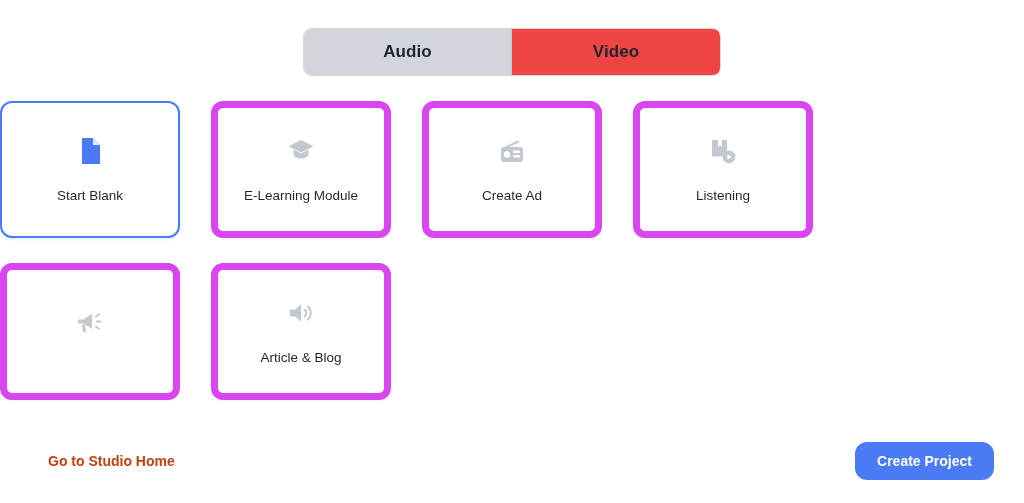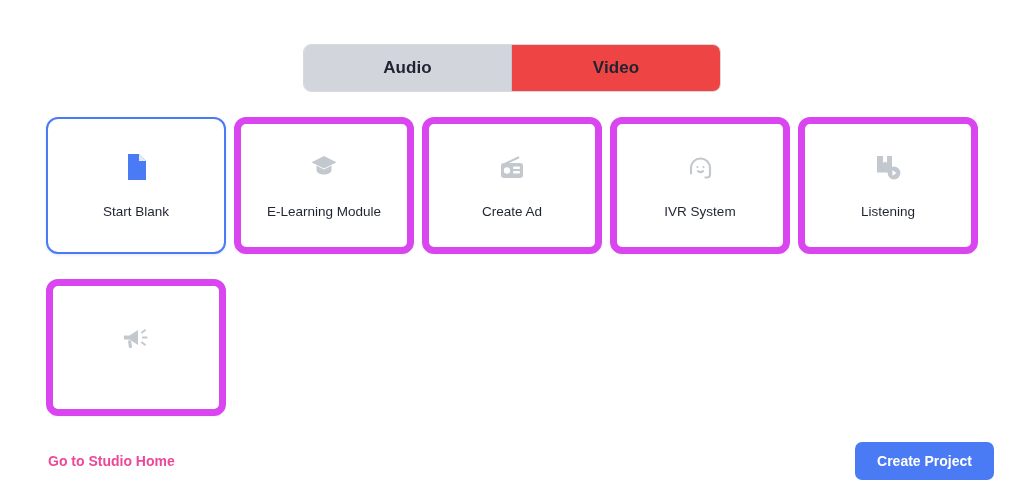--- a/index.html
+++ b/index.html
@@ -17,21 +17,21 @@
     width: 1024px;
     height: 503px;
     background: #ffffff;
     padding: 0 30px;
   }
 
   
   .toggle-wrap {
     display: flex;
     justify-content: center;
-    padding-top: 44px;
+    padding-top: 28px;
   }
   .segmented {
     display: flex;
     width: 418px;
     height: 48px;
     border-radius: 8px;
     overflow: hidden;
     border: 1px solid #d6d9e0;
     background: #ffffff;
   }
@@ -51,21 +51,21 @@
   }
   .seg-btn.active {
     background: #d2d5dc;
     border-right: 1px solid #c3c7d0;
   }
 
   
   .grid {
     display: grid;
     grid-template-columns: repeat(5, 180px);
-    gap: 8px;
+    gap: 31px;
     justify-content: center;
     margin-top: 25px;
     border-radius: 27px;
   }
   .card {
     position: relative;
     width: 180px;
     height: 137px;
     background: #ffffff;
     border: 7px solid #d946ef;
@@ -104,31 +104,31 @@
     left: 30px;
     right: 30px;
     bottom: 22px;
     height: 40px;
     display: flex;
     align-items: center;
     justify-content: space-between;
   }
   .home-link {
     font-size: 14px;
-    color: #ec4899;
+    color: #c2410c;
     font-weight: bold;
     text-decoration: none;
     cursor: pointer;
     padding-left: 18px;
   }
   .primary-btn {
     background: #4a7bf5;
     color: #ffffff;
     border: none;
-    border-radius: 7px;
+    border-radius: 12px;
     height: 38px;
     padding: 0 22px;
     font-size: 14px;
     font-weight: bold;
     cursor: pointer;
     font-family: "Liberation Sans", sans-serif;
   }
 </style>
 </head>
 <body>
@@ -169,33 +169,20 @@
         <svg width="28" height="26" viewBox="0 0 28 26" fill="currentColor">
           <path d="M20.5 2.2l1 2.1L10.8 9H22a3 3 0 0 1 3 3v9a3 3 0 0 1-3 3H6a3 3 0 0 1-3-3v-9a3 3 0 0 1 3-3h.4L20.5 2.2z"></path>
           <circle cx="9" cy="16.5" r="3.2" fill="#ffffff"></circle>
           <rect x="15" y="12.5" width="7" height="2.4" rx="1" fill="#ffffff"></rect>
           <rect x="15" y="17" width="7" height="2.4" rx="1" fill="#ffffff"></rect>
         </svg>
       </span>
       <span class="card-label">Create Ad</span>
     </div>
 
-    <div class="card">
-      <span class="card-icon">
-        <svg width="27" height="26" viewBox="0 0 27 26" fill="none" stroke="currentColor" stroke-width="2.1">
-          <path d="M4 14a9.5 9.5 0 0 1 19 0v6.5a3 3 0 0 1-3 3h-2.5"></path>
-          <path d="M4 13.5v6" stroke-linecap="round"></path>
-          <path d="M23 13.5v6" stroke-linecap="round"></path>
-          <circle cx="10.5" cy="13" r="1.1" fill="currentColor" stroke="none"></circle>
-          <circle cx="16.5" cy="13" r="1.1" fill="currentColor" stroke="none"></circle>
-          <path d="M11 17.2c1.4 1.1 3.6 1.1 5 0" stroke-linecap="round"></path>
-        </svg>
-      </span>
-      <span class="card-label">IVR System</span>
-    </div>
 
     <div class="card">
       <span class="card-icon">
         <svg width="28" height="27" viewBox="0 0 28 27" fill="currentColor">
           <path d="M3 2h15v16.5H3z"></path>
           <path d="M9 2h4v7l-2-1.6L9 9V2z" fill="#ffffff"></path>
           <circle cx="20" cy="19" r="6.4"></circle>
           <path d="M18.4 16.3l4.2 2.7-4.2 2.7z" fill="#ffffff"></path>
         </svg>
       </span>
@@ -216,20 +203,32 @@
             <path d="M20.8 11.5h3.8"></path>
             <path d="M20 16.4l3 2.3"></path>
           </g>
         </svg>
       </span>
     </div>
 
 
 
 
+    <div class="card">
+      <span class="card-icon">
+        <svg width="27" height="24" viewBox="0 0 27 24" fill="currentColor">
+          <path d="M3 8.5h4.2L13 3.2v17.6L7.2 15.5H3A1.3 1.3 0 0 1 1.7 14.2V9.8A1.3 1.3 0 0 1 3 8.5z"></path>
+          <g fill="none" stroke="currentColor" stroke-width="2" stroke-linecap="round">
+            <path d="M16.6 8.6a4.6 4.6 0 0 1 0 6.8"></path>
+            <path d="M20 5.6a8.8 8.8 0 0 1 0 12.8"></path>
+          </g>
+        </svg>
+      </span>
+      <span class="card-label">Article &amp; Blog</span>
+    </div>
 
   </div>
 
   <div class="footer">
     <a class="home-link">Go to Studio Home</a>
     <button class="primary-btn">Create Project</button>
   </div>
 
 </div>
 

